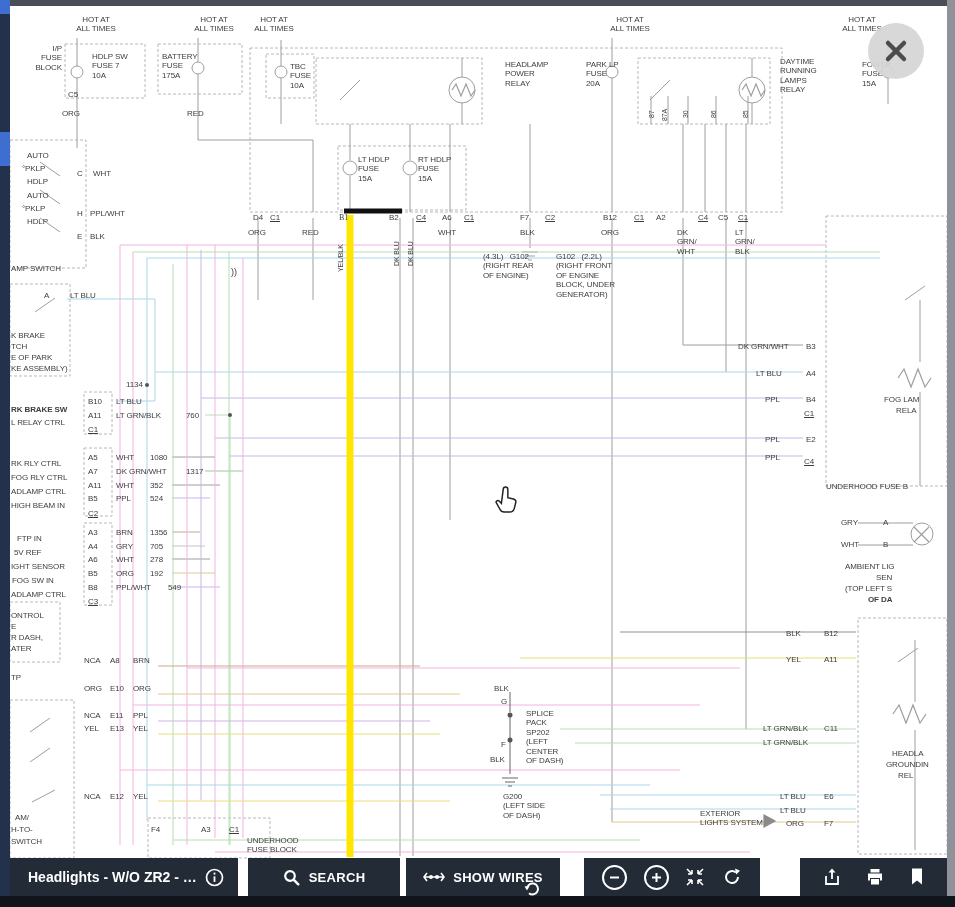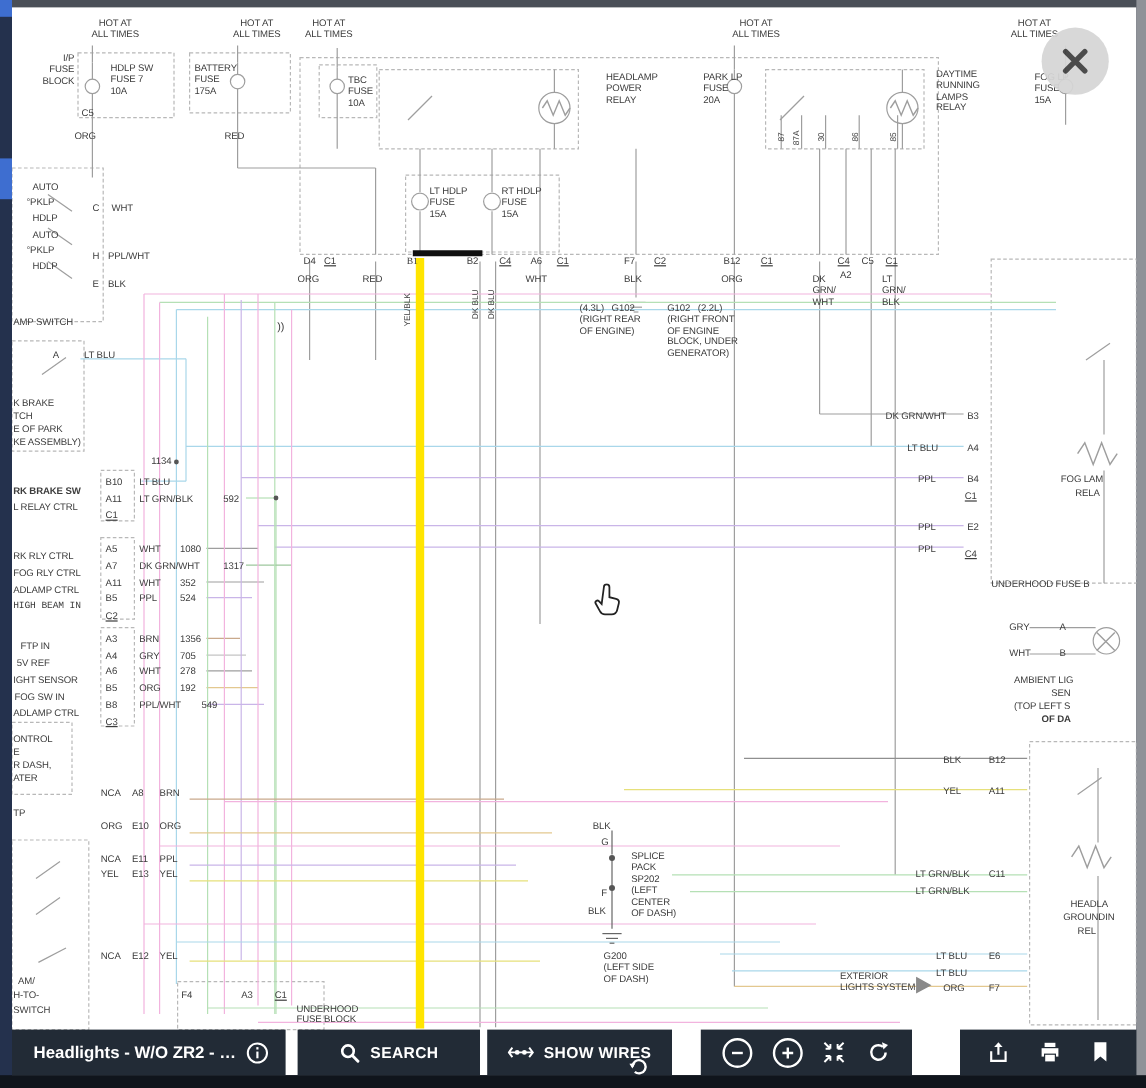--- a/index.html
+++ b/index.html
@@ -250,21 +250,21 @@
       <div class="lbl" style="left: 270px; top: 213px; text-decoration: underline;">C1</div>
       <div class="lbl" style="left: 339px; top: 213px; font-family: Liberation Serif, serif;">B1</div>
       <div class="lbl" style="left: 389px; top: 213px;">B2</div>
       <div class="lbl" style="left: 416px; top: 213px; text-decoration: underline;">C4</div>
       <div class="lbl" style="left: 442px; top: 213px;">A6</div>
       <div class="lbl" style="left: 464px; top: 213px; text-decoration: underline;">C1</div>
       <div class="lbl" style="left: 520px; top: 213px;">F7</div>
       <div class="lbl" style="left: 545px; top: 213px; text-decoration: underline;">C2</div>
       <div class="lbl" style="left: 603px; top: 213px;">B12</div>
       <div class="lbl" style="left: 634px; top: 213px; text-decoration: underline;">C1</div>
-      <div class="lbl" style="left: 700px; top: 213px; margin-top: 12px;">A2</div>
+      <div class="lbl" style="left: 656px; top: 213px;">A2</div>
       <div class="lbl" style="left: 698px; top: 213px; text-decoration: underline;">C4</div>
       <div class="lbl" style="left: 718px; top: 213px;">C5</div>
       <div class="lbl" style="left: 738px; top: 213px; text-decoration: underline;">C1</div>
       <div class="lbl" style="left: 248px; top: 228px;">ORG</div>
       <div class="lbl" style="left: 302px; top: 228px;">RED</div>
       <div class="lbl" style="left: 438px; top: 228px;">WHT</div>
       <div class="lbl" style="left: 520px; top: 228px;">BLK</div>
       <div class="lbl" style="left: 601px; top: 228px;">ORG</div>
       <div class="lbl" style="left: 677px; top: 228px;">DK
 GRN/
@@ -301,41 +301,41 @@
       <div class="lbl" style="left: 70px; top: 291px;">LT BLU</div>
       <div class="lbl" style="left: 11px; top: 331px;">K BRAKE</div>
       <div class="lbl" style="left: 11px; top: 342px;">TCH</div>
       <div class="lbl" style="left: 11px; top: 353px;">E OF PARK</div>
       <div class="lbl" style="left: 11px; top: 364px; text-align: right;">KE ASSEMBLY)</div>
       <div class="lbl" style="left: 126px; top: 380px;">1134</div>
       <div class="lbl" style="left: 88px; top: 397px;">B10</div>
       <div class="lbl" style="left: 116px; top: 397px;">LT BLU</div>
       <div class="lbl" style="left: 88px; top: 411px;">A11</div>
       <div class="lbl" style="left: 116px; top: 411px;">LT GRN/BLK</div>
-      <div class="lbl" style="left: 186px; top: 411px;">592</div>
+      <div class="lbl" style="left: 186px; top: 411px;">760</div>
       <div class="lbl" style="left: 88px; top: 425px; text-decoration: underline;">C1</div>
       <div class="lbl" style="left: 11px; top: 405px; font-weight: bold;">RK BRAKE SW</div>
       <div class="lbl" style="left: 11px; top: 418px;">L RELAY CTRL</div>
       <div class="lbl" style="left: 88px; top: 453px;">A5</div>
       <div class="lbl" style="left: 116px; top: 453px;">WHT</div>
       <div class="lbl" style="left: 150px; top: 453px;">1080</div>
       <div class="lbl" style="left: 88px; top: 467px;">A7</div>
       <div class="lbl" style="left: 116px; top: 467px;">DK GRN/WHT</div>
       <div class="lbl" style="left: 186px; top: 467px;">1317</div>
       <div class="lbl" style="left: 88px; top: 481px;">A11</div>
       <div class="lbl" style="left: 116px; top: 481px;">WHT</div>
       <div class="lbl" style="left: 150px; top: 481px;">352</div>
       <div class="lbl" style="left: 88px; top: 494px;">B5</div>
       <div class="lbl" style="left: 116px; top: 494px;">PPL</div>
       <div class="lbl" style="left: 150px; top: 494px;">524</div>
       <div class="lbl" style="left: 88px; top: 509px; text-decoration: underline;">C2</div>
       <div class="lbl" style="left: 11px; top: 459px;">RK RLY CTRL</div>
       <div class="lbl" style="left: 11px; top: 473px;">FOG RLY CTRL</div>
       <div class="lbl" style="left: 11px; top: 487px;">ADLAMP CTRL</div>
-      <div class="lbl" style="left: 11px; top: 501px; font-family: Liberation Mono, monospace;">HIGH BEAM IN</div>
+      <div class="lbl" style="left: 11px; top: 501px;">HIGH BEAM IN</div>
       <div class="lbl" style="left: 88px; top: 528px;">A3</div>
       <div class="lbl" style="left: 116px; top: 528px;">BRN</div>
       <div class="lbl" style="left: 150px; top: 528px;">1356</div>
       <div class="lbl" style="left: 88px; top: 542px;">A4</div>
       <div class="lbl" style="left: 116px; top: 542px;">GRY</div>
       <div class="lbl" style="left: 150px; top: 542px;">705</div>
       <div class="lbl" style="left: 88px; top: 555px;">A6</div>
       <div class="lbl" style="left: 116px; top: 555px;">WHT</div>
       <div class="lbl" style="left: 150px; top: 555px;">278</div>
       <div class="lbl" style="left: 88px; top: 569px;">B5</div>

